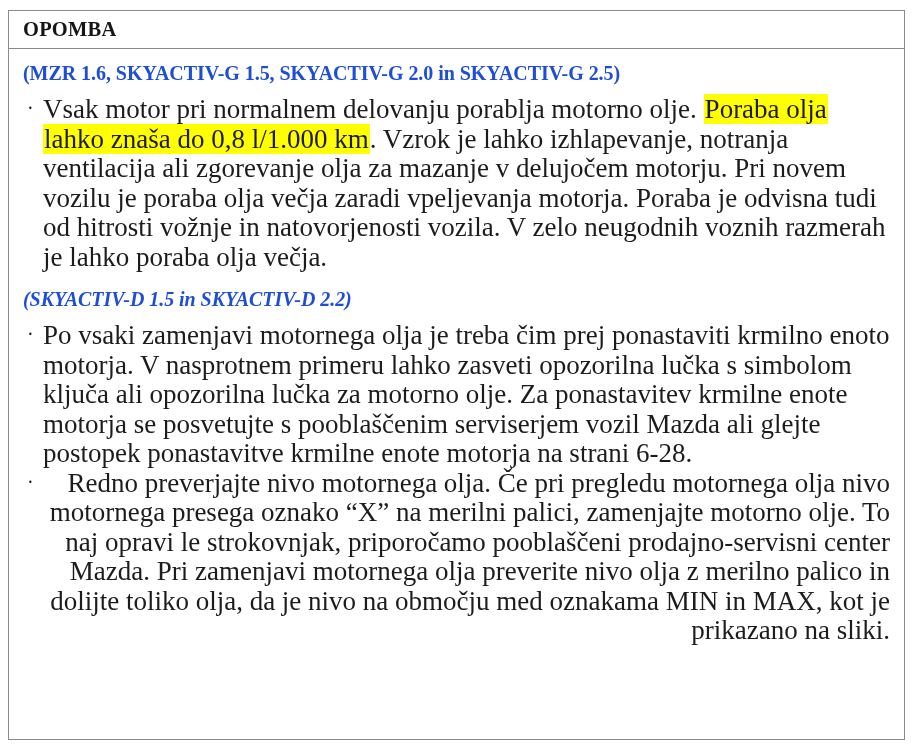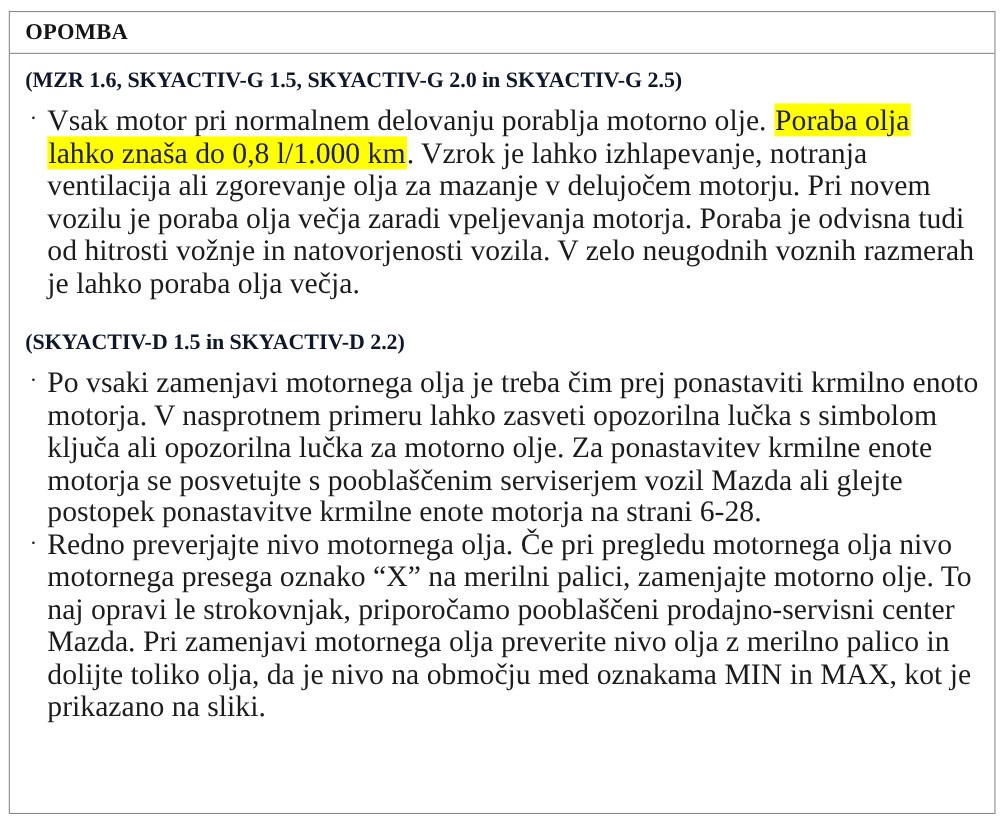--- a/index.html
+++ b/index.html
@@ -44,45 +44,47 @@
   }
 
   
   .note-body {
     padding: 9px 14px 0 14px;
   }
 
   .engine-heading {
     font-weight: bold;
     font-size: 20px;
-    color: #0f172a;
+    color: #1d4ed8;
     letter-spacing: -0.05px;
     margin: 0;
     line-height: 1.5;
   }
   .engine-heading.second {
-    margin-top: 24px;
+    margin-top: 12px;
+    font-style: italic;
   }
 
   
   .bullet-list {
     margin: 7px 0 0 0;
     padding: 0;
     list-style: none;
   }
   .bullet-item {
     position: relative;
     padding-left: 20px;
     font-size: 27px;
     line-height: 29.5px;
     color: #1c1c1c;
     margin: 0;
   }
   .bullet-item + .bullet-item {
     margin-top: 0px;
+    text-align: right;
   }
   .bullet-item::before {
     content: "\00B7";
     position: absolute;
     left: 4px;
     top: -1px;
     font-size: 20px;
     line-height: 29.5px;
     color: #1c1c1c;
   }

